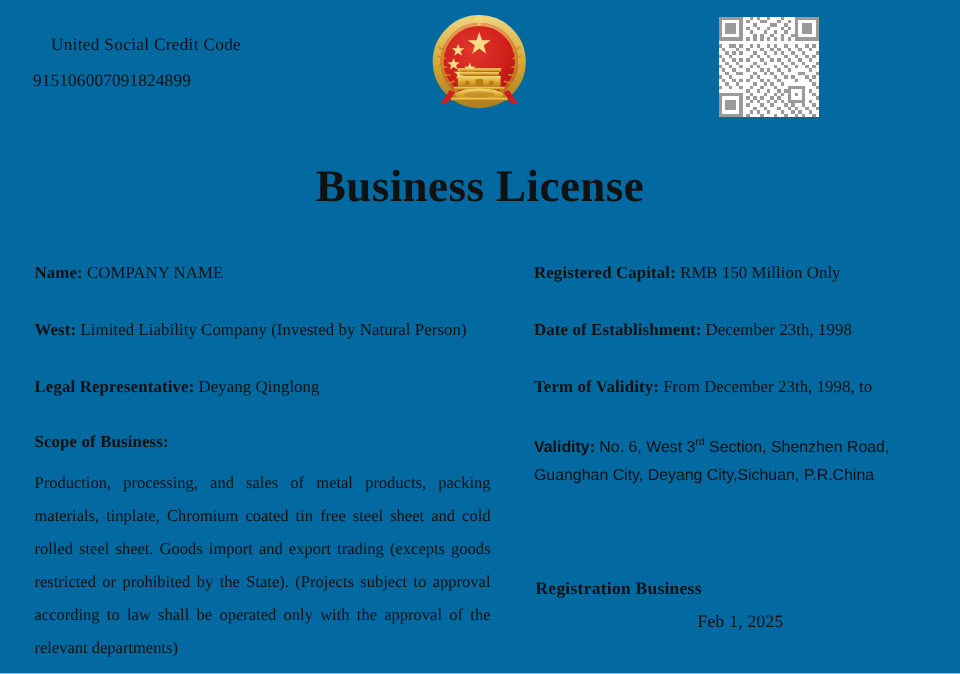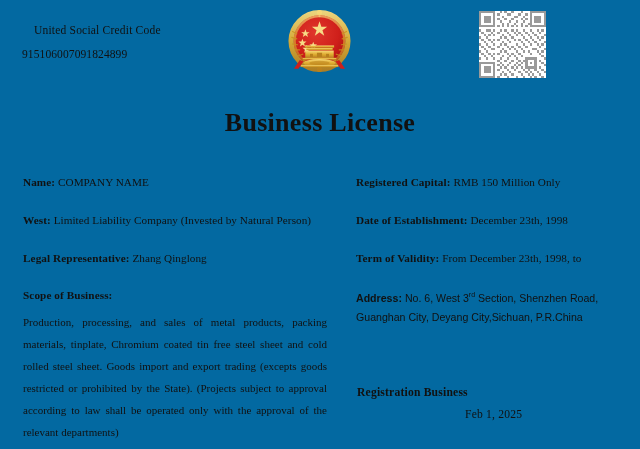--- a/index.html
+++ b/index.html
@@ -64,21 +64,21 @@
   }
   .qr svg { display: block; width: 100%; height: 100%; }
 
   
   .doc-title {
     position: absolute;
     left: 0;
     right: 0;
     top: 108px;
     text-align: center;
-    font-size: 26px;
+    font-size: 30px;
     font-weight: bold;
     letter-spacing: .3px;
     font-family: "Liberation Serif", "DejaVu Serif", serif;
   }
 
   
   .col-left {
     position: absolute;
     left: 23px;
     top: 174px;
@@ -491,21 +491,21 @@
       <span class="val">COMPANY NAME</span>
     </div>
 
     <div class="field">
       <span class="lbl">West:</span>
       <span class="val">Limited Liability Company (Invested by Natural Person)</span>
     </div>
 
     <div class="field">
       <span class="lbl">Legal Representative:</span>
-      <span class="val">Zhang Qinglong</span>
+      <span class="val">Deyang Qinglong</span>
     </div>
 
     <div>
       <div class="scope-head">Scope of Business:</div>
       <div class="scope-body">Production, processing, and sales of metal products, packing materials, tinplate, Chromium coated tin free steel sheet and cold rolled steel sheet. Goods import and export trading (excepts goods restricted or prohibited by the State). (Projects subject to approval according to law shall be operated only with the approval of the relevant departments)</div>
     </div>
 
   </div>
 
   <div class="col-right">
@@ -519,21 +519,21 @@
       <span class="lbl">Date of Establishment:</span>
       <span class="val">December 23th, 1998</span>
     </div>
 
     <div class="field">
       <span class="lbl">Term of Validity:</span>
       <span class="val">From December 23th, 1998, to</span>
     </div>
 
     <div class="addr">
-      <span class="lbl">Address:</span>
+      <span class="lbl">Validity:</span>
       <span>No. 6, West 3</span><sup>rd</sup><span> Section, Shenzhen Road, Guanghan City, Deyang City,Sichuan, P.R.China</span>
     </div>
 
   </div>
 
   <div class="reg-auth">Registration Business</div>
   <div class="reg-date">Feb 1, 2025</div>
 
 </div>
 

